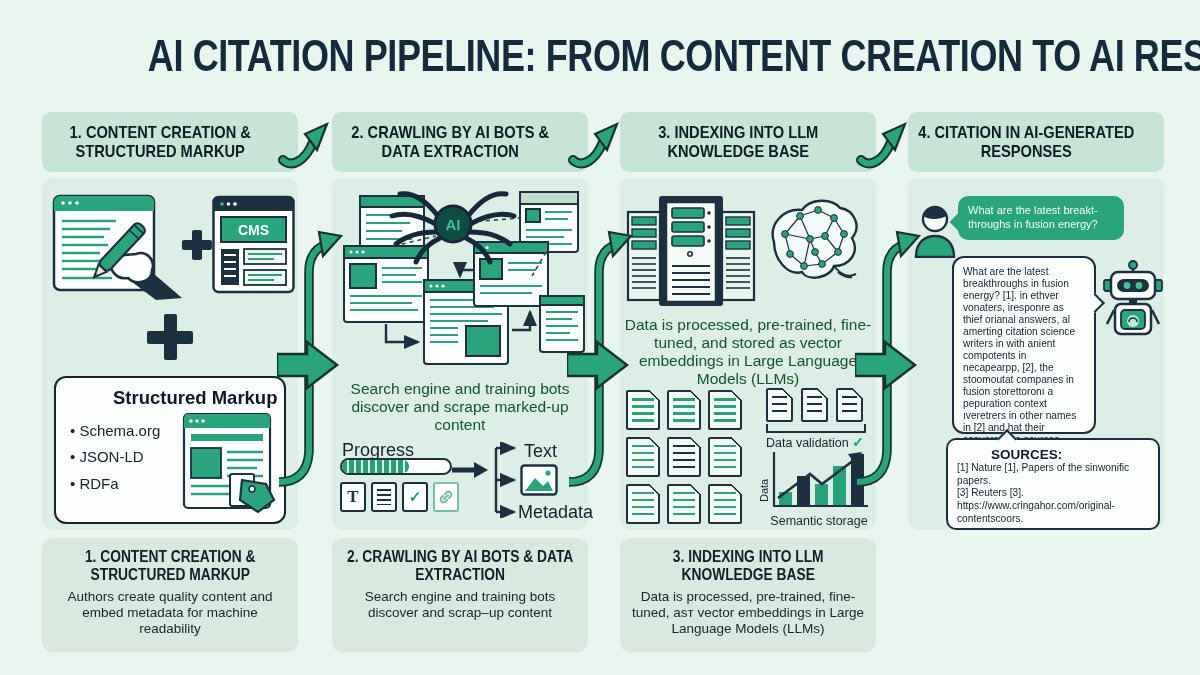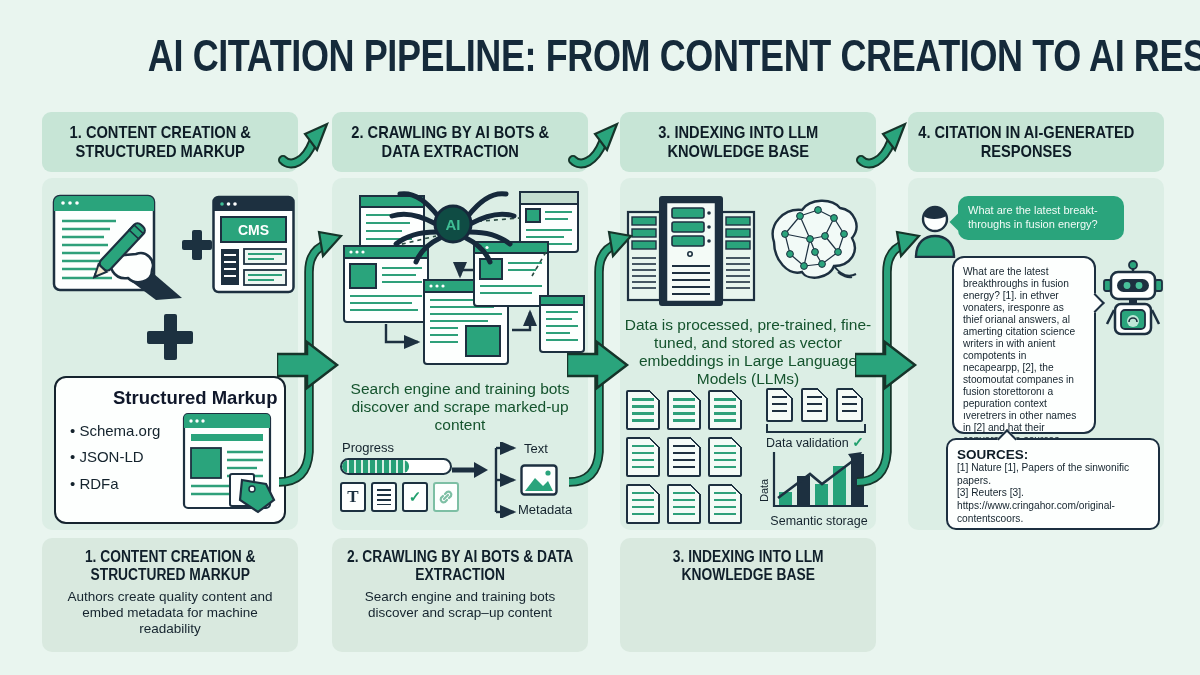--- a/index.html
+++ b/index.html
@@ -25,21 +25,21 @@
   .cross:after{top:0;left:calc(50% - 5px);height:100%;width:10px;}
   .cross.big{width:46px;height:46px;}
   .cross.big:before{top:calc(50% - 6.5px);height:13px;}
   .cross.big:after{left:calc(50% - 6.5px);width:13px;}
   .mbox{position:absolute;left:12px;top:376px;width:232px;height:148px;background:#fdfffe;
         border:2.5px solid #15232e;border-radius:12px;box-sizing:border-box;z-index:3;}
   .mbox-title{position:absolute;left:14px;top:9px;font-size:18.5px;font-weight:bold;color:#0f172a;margin-left:43px;}
   .mbox-items{position:absolute;left:14px;top:40px;font-size:15px;line-height:1.75;color:#14232d;}
   .desc{position:absolute;left:2px;right:2px;text-align:center;font-size:15.5px;line-height:1.16;
         color:#14532d;z-index:3;}
-  .small-label{position:absolute;font-size:13px;color:#14232d;z-index:3;}
+  .small-label{position:absolute;font-size:18px;color:#14232d;z-index:3;}
   .pbar{position:absolute;left:8px;top:458px;width:112px;height:17px;border:2px solid #1c3140;
         border-radius:9px;background:#fff;z-index:3;box-sizing:border-box;overflow:hidden;}
   .pbar-fill{height:100%;border-radius:6px;
         background:repeating-linear-gradient(90deg,#27a077 0 5px,#d9efe4 5px 7px);}
   .iconrow{position:absolute;left:8px;top:482px;display:flex;gap:5px;z-index:3;}
   .mini{width:26px;height:30px;border:2.2px solid #1c3140;border-radius:3px;background:#fdfffe;
         display:flex;align-items:center;justify-content:center;box-sizing:border-box;}
   .mini.lite{border-color:#7dbfa4;}
   .mini .t{font-family:"Liberation Serif",serif;font-weight:bold;font-size:17px;color:#1c3140;}
   .mini .lines{width:14px;height:16px;background:repeating-linear-gradient(#1c3140 0 2px,transparent 2px 5px);}
@@ -62,21 +62,21 @@
        transform:rotate(45deg);}
   .bubble-a{position:absolute;left:44px;top:256px;width:144px;height:178px;background:#fdfffe;
        border:2px solid #1c2f40;border-radius:12px;font-size:10.2px;line-height:1.18;color:#14232d;
        padding:8px 9px;box-sizing:border-box;z-index:3;}
   .bubble-a .tailR{position:absolute;right:-8px;top:38px;width:12px;height:12px;background:#fdfffe;
        border-right:2px solid #1c2f40;border-top:2px solid #1c2f40;transform:rotate(45deg);}
   .srcbox{position:absolute;left:38px;top:438px;width:214px;height:92px;background:#fdfffe;
        border:2px solid #1c2f40;border-radius:10px;padding:7px 9px;box-sizing:border-box;z-index:3;}
   .srcbox .tailT{position:absolute;top:-8px;left:52px;width:12px;height:12px;background:#fdfffe;
        border-left:2px solid #1c2f40;border-top:2px solid #1c2f40;transform:rotate(45deg);}
-  .src-title{font-weight:bold;font-size:13.5px;color:#0e1c26;}
+  .src-title{font-weight:bold;font-size:13.5px;color:#0e1c26;margin-left:34px;}
   .src-line{font-size:10.2px;line-height:1.24;color:#14232d;}
   .conn{position:absolute;top:108px;width:76px;height:410px;z-index:4;pointer-events:none;}
   .rot90{transform:rotate(-90deg);transform-origin:left top;}
 </style>
 </head>
 <body>
 
 <div id="page">
 
   <div class="title"><span>AI CITATION PIPELINE: FROM CONTENT CREATION TO AI RESPONSE</span></div>
@@ -483,20 +483,21 @@
       <path d="M8,2 V56 H102" fill="none" stroke="#1d3040" stroke-width="2.2"></path>
       <path d="M12,48 L44,24 L56,34 L88,10" fill="none" stroke="#1d3040" stroke-width="2.6"></path>
       <polygon points="82,4 96,2 90,16" fill="#1d3040"></polygon>
     </svg>
     <div class="abs" style="left:146px;top:514px;width:106px;text-align:center;font-size:12.5px">Semantic storage</div>
 
     <div class="cap">
       <div class="cap-title">
           <span class="squeeze">3. INDEXING INTO LLM KNOWLEDGE BASE</span>
         </div>
+      <div class="cap-text">Data is processed, pre-trained, fine-tuned, asт vector embeddings in Large Language Models (LLMs)</div>
     </div>
   </div>
 
   <div class="col" style="left:908px">
     <div class="hdr">
       <span class="squeeze">4. CITATION IN AI-GENERATED RESPONSES</span>
     </div>
     <div class="panel"></div>
 
     <svg class="abs" style="left:4px;top:204px" width="46" height="54" viewBox="0 0 46 54">

